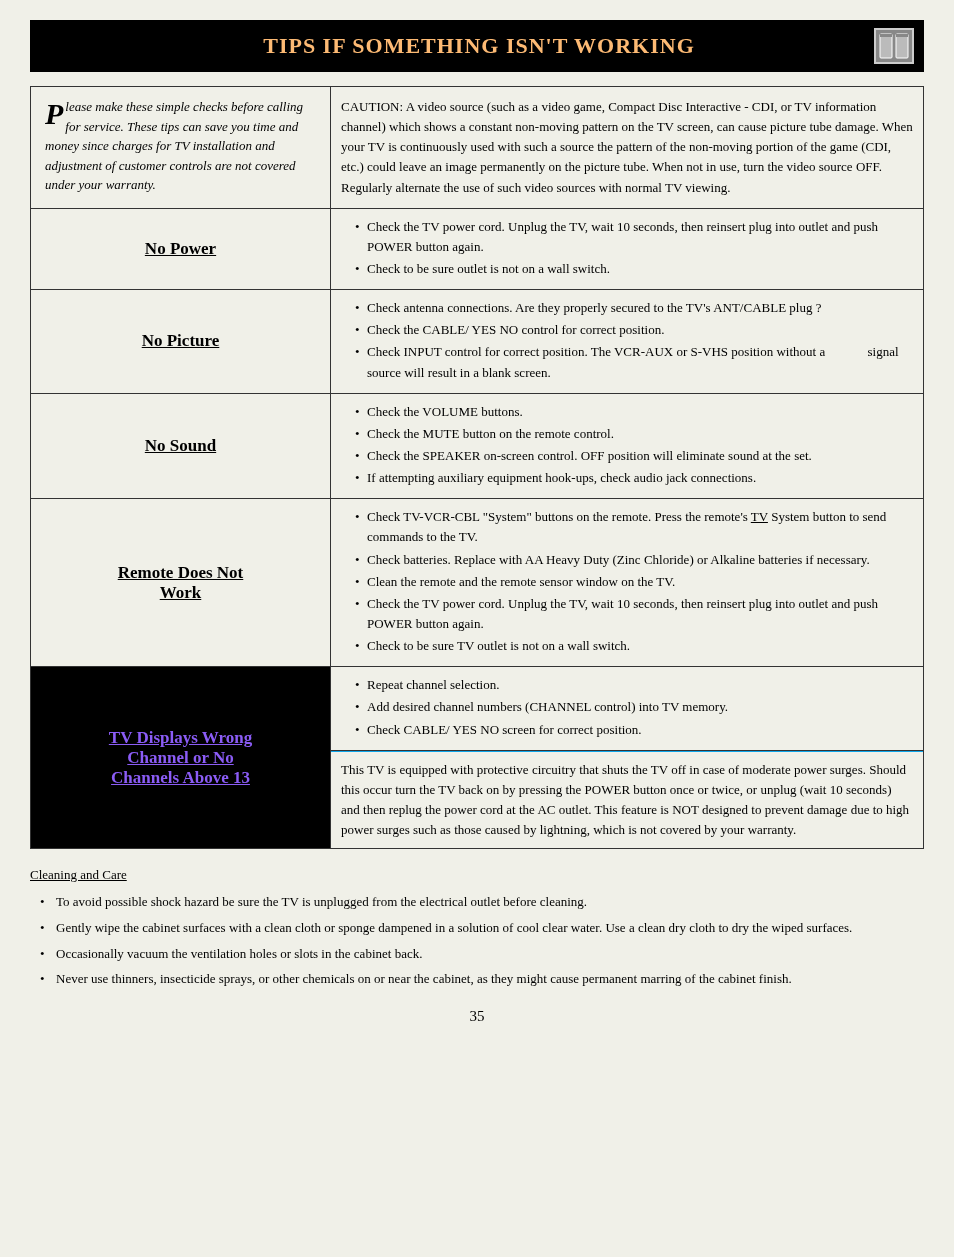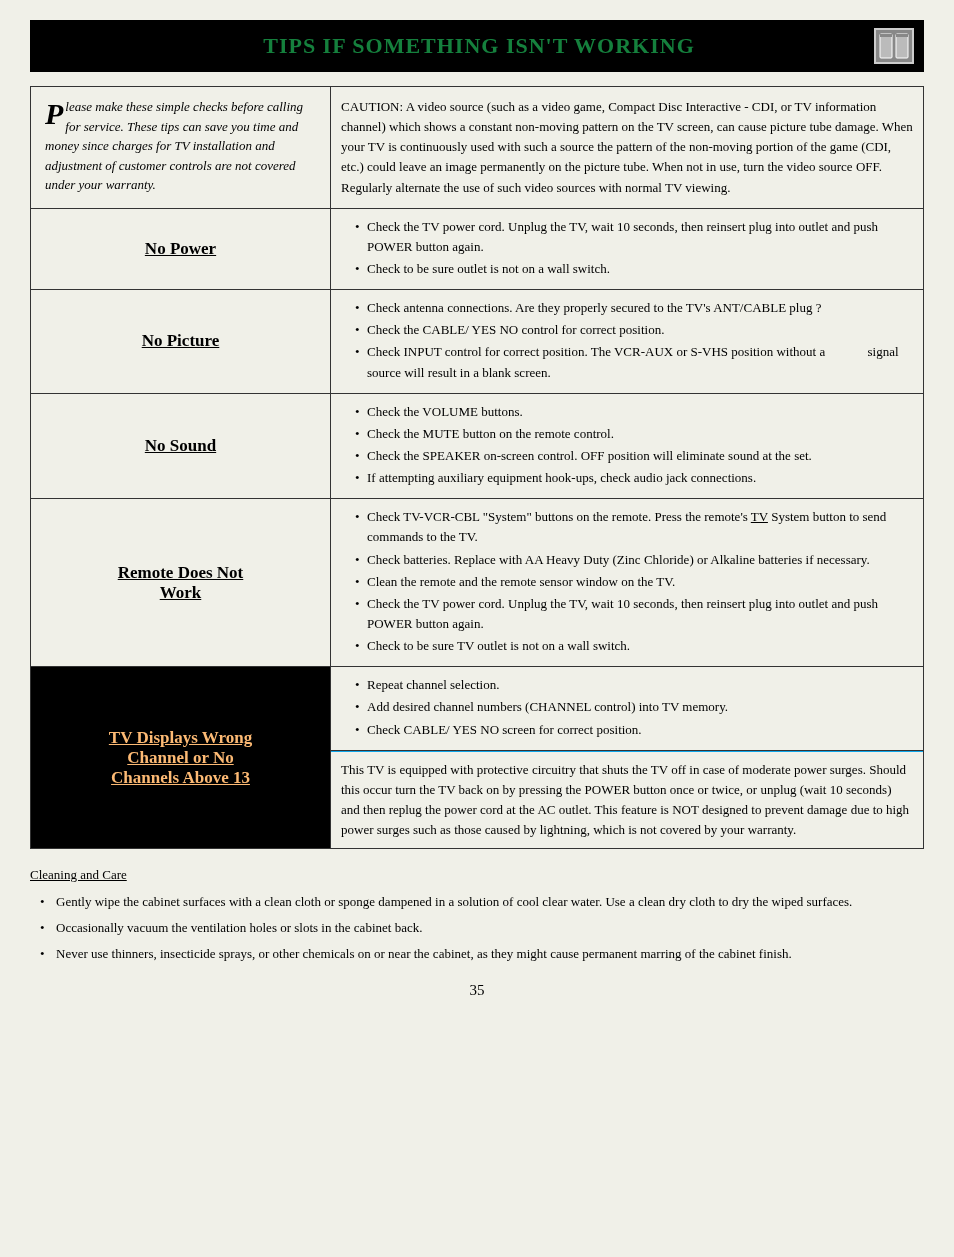--- a/index.html
+++ b/index.html
@@ -8,21 +8,21 @@
       font-family: "Times New Roman", Times, serif;
       font-size: 13.5px;
       color: #000;
       width: 954px;
       min-height: 1257px;
       padding: 20px 30px 30px 30px;
     }
 
     .page-header {
       background: #000;
-      color: #15803d;
+      color: #fdba74;
       text-align: center;
       padding: 8px 10px;
       margin-bottom: 14px;
       display: flex;
       align-items: center;
       justify-content: space-between;
     }
 
     .page-header-title {
       font-family: "Times New Roman", Times, serif;
@@ -127,21 +127,21 @@
       text-align: center;
       padding: 20px 10px;
       vertical-align: middle;
       background: #000;
     }
 
     .last-label {
       font-size: 17px;
       font-weight: bold;
       text-decoration: underline;
-      color: #fdba74;
+      color: #8b5cf6;
       font-family: "Times New Roman", Times, serif;
     }
 
     .surge-box {
       padding: 8px 10px;
       font-size: 13px;
       line-height: 1.55;
       border-left: none;
     }
 
@@ -288,19 +288,20 @@
         <span>This TV is equipped with protective circuitry that shuts the TV off in case of moderate power surges. Should this occur turn the TV back on by pressing the POWER button once or twice, or unplug (wait 10 seconds) and then replug the power cord at the AC outlet. This feature is NOT designed to prevent damage due to high power surges such as those caused by lightning, which is not covered by your warranty.</span>
       </div>
     </td>
   </tr>
 </tbody>
   </table>
 
 <div class="cleaning-section">
   <span class="cleaning-title">Cleaning and Care</span>
   <ul>
+    <li>To avoid possible shock hazard be sure the TV is unplugged from the electrical outlet before cleaning.</li>
     <li>Gently wipe the cabinet surfaces with a clean cloth or sponge dampened in a solution of cool clear water. Use a clean dry cloth to dry the wiped surfaces.</li>
     <li>Occasionally vacuum the ventilation holes or slots in the cabinet back.</li>
     <li>Never use thinners, insecticide sprays, or other chemicals on or near the cabinet, as they might cause permanent marring of the cabinet finish.</li>
   </ul>
 </div>
 
 <div class="page-number">35</div>
 
 </body></html>

